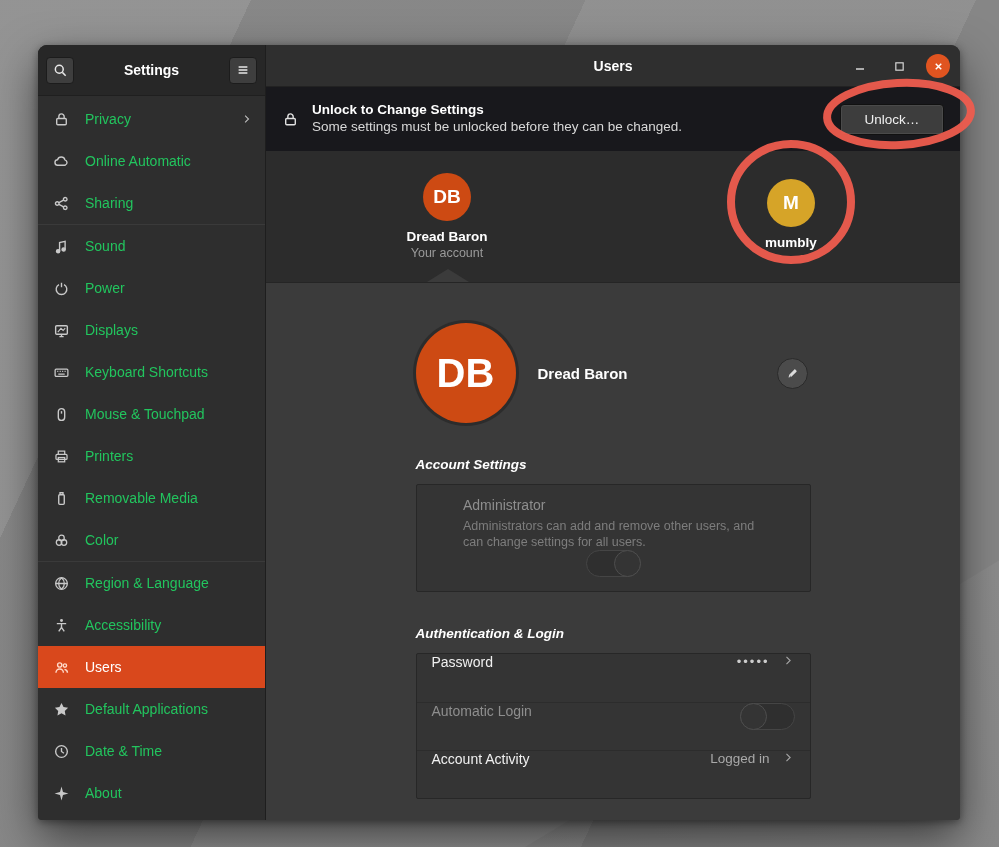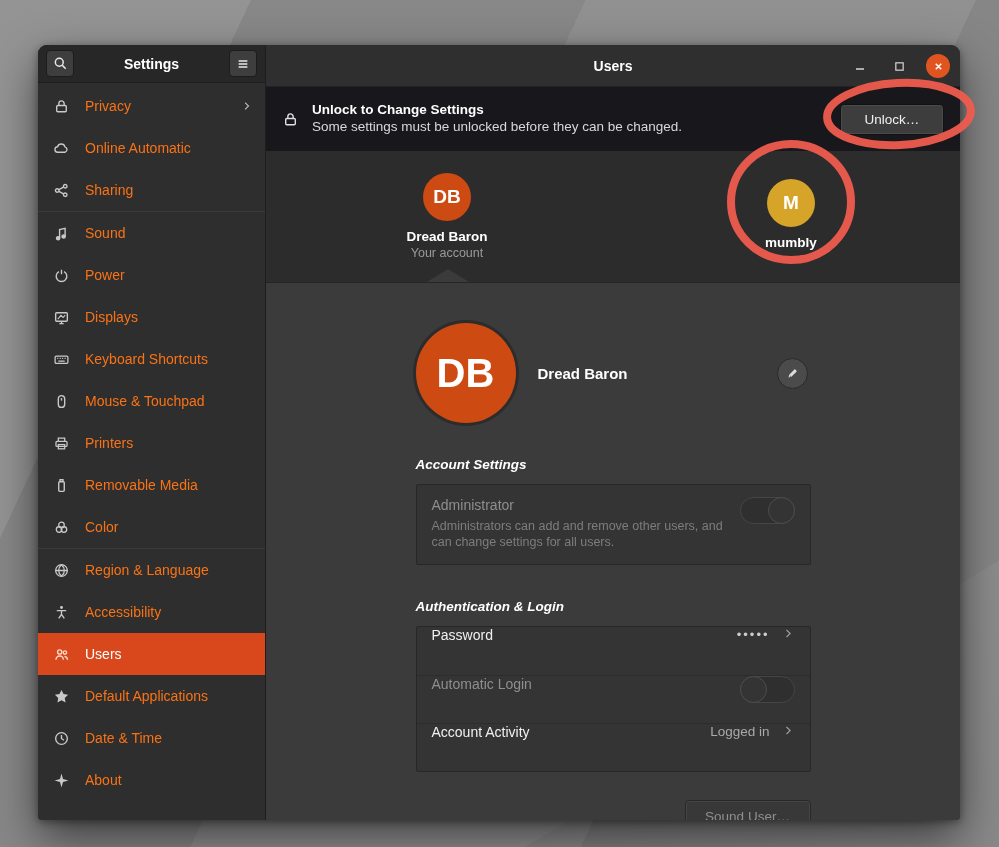--- a/index.html
+++ b/index.html
@@ -20,33 +20,33 @@
   .window {
     position:absolute; left:38px; top:45px; width:922px; height:775px;
     border-radius:9px 9px 4px 4px; overflow:hidden;
     box-shadow:0 18px 45px rgba(0,0,0,.55), 0 2px 8px rgba(0,0,0,.4);
     display:flex; background:#3b3b3b;
   }
 
   
   .sidebar { width:228px; background:#2e2e2e; display:flex; flex-direction:column; border-right:1px solid #1e1e1e; }
   .sidebar-header {
-    height:38px; background:#272727; border-bottom:1px solid #1f1f1f;
+    height:51px; background:#272727; border-bottom:1px solid #1f1f1f;
     display:flex; align-items:center; padding:0 8px; flex:0 0 auto;
   }
   .hdr-btn {
     width:28px; height:27px; border-radius:4px; background:#3e3e3e;
     border:1px solid #1c1c1c; display:flex; align-items:center; justify-content:center;
     color:#e8e8e8; cursor:pointer;
   }
   .sidebar-title { flex:1; text-align:center; color:#ffffff; font-weight:bold; font-size:14px; }
   .side-list { flex:1; padding-top:2px; overflow:hidden; }
   .side-item {
     height:42px; display:flex; align-items:center; gap:15px;
-    padding:0 12px 0 15px; color:#f97316; font-size:14px; cursor:pointer;
+    padding:0 12px 0 15px; color:#22c55e; font-size:14px; cursor:pointer;
   }
   .side-item .icon { width:17px; height:17px; color:#c9c9c9; flex:0 0 auto; display:flex; }
   .side-item .lbl { flex:1; }
   .side-item.selected { background:#d9481c; color:#ffffff; }
   .side-item.selected .icon { color:#ffd9c8; }
   .side-divider { height:1px; background:#262626; border-bottom:1px solid #3a3a3a; margin:0; }
   .chev { color:#bdbdbd; display:flex; }
 
   
   .main { flex:1; display:flex; flex-direction:column; position:relative; }
@@ -112,21 +112,21 @@
   .sec-heading { color:#ffffff; font-size:13.5px; font-weight:bold; margin:34px 0 12px 0;font-style:italic; }
   .card { background:#343434; border:1px solid #272727; border-radius:2px; }
   .row { min-height:48px; display:flex; padding:0 15px; }
   .row + .row { border-top:1px solid #2c2c2c; }
   .row .r-label { flex:1; font-size:14px; color:#f0f0f0; }
   .row .r-label.dim { color:#8e8e8e; }
   .r-value { color:#a9a9a9; font-size:13.5px; margin-right:12px; }
   .r-dots { color:#cccccc; font-size:13px; letter-spacing:2px; margin-right:12px; }
   .r-chev { color:#a5a5a5; display:flex; }
 
-  .admin-row { padding:12px 15px 14px 15px; display:flex; align-items:flex-start; }
+  .admin-row { padding:12px 15px 14px 15px; display:flex; align-items:center;flex-direction:column; }
   .admin-text { flex:1; }
   .admin-label { color:#8e8e8e; font-size:14px; margin-bottom:6px; }
   .admin-desc { color:#7d7d7d; font-size:12.5px; line-height:1.25; max-width:300px; }
 
   .toggle { width:55px; height:27px; border-radius:14px; background:#2f2f2f;
             border:1px solid #454545; position:relative; flex:0 0 auto; cursor:default; }
   .toggle .knob { position:absolute; top:-1px; width:27px; height:27px; border-radius:50%;
                   background:#343434; border:1px solid #4e4e4e; }
   .toggle.on .knob { right:-1px; }
   .toggle.off .knob { left:-1px; }

